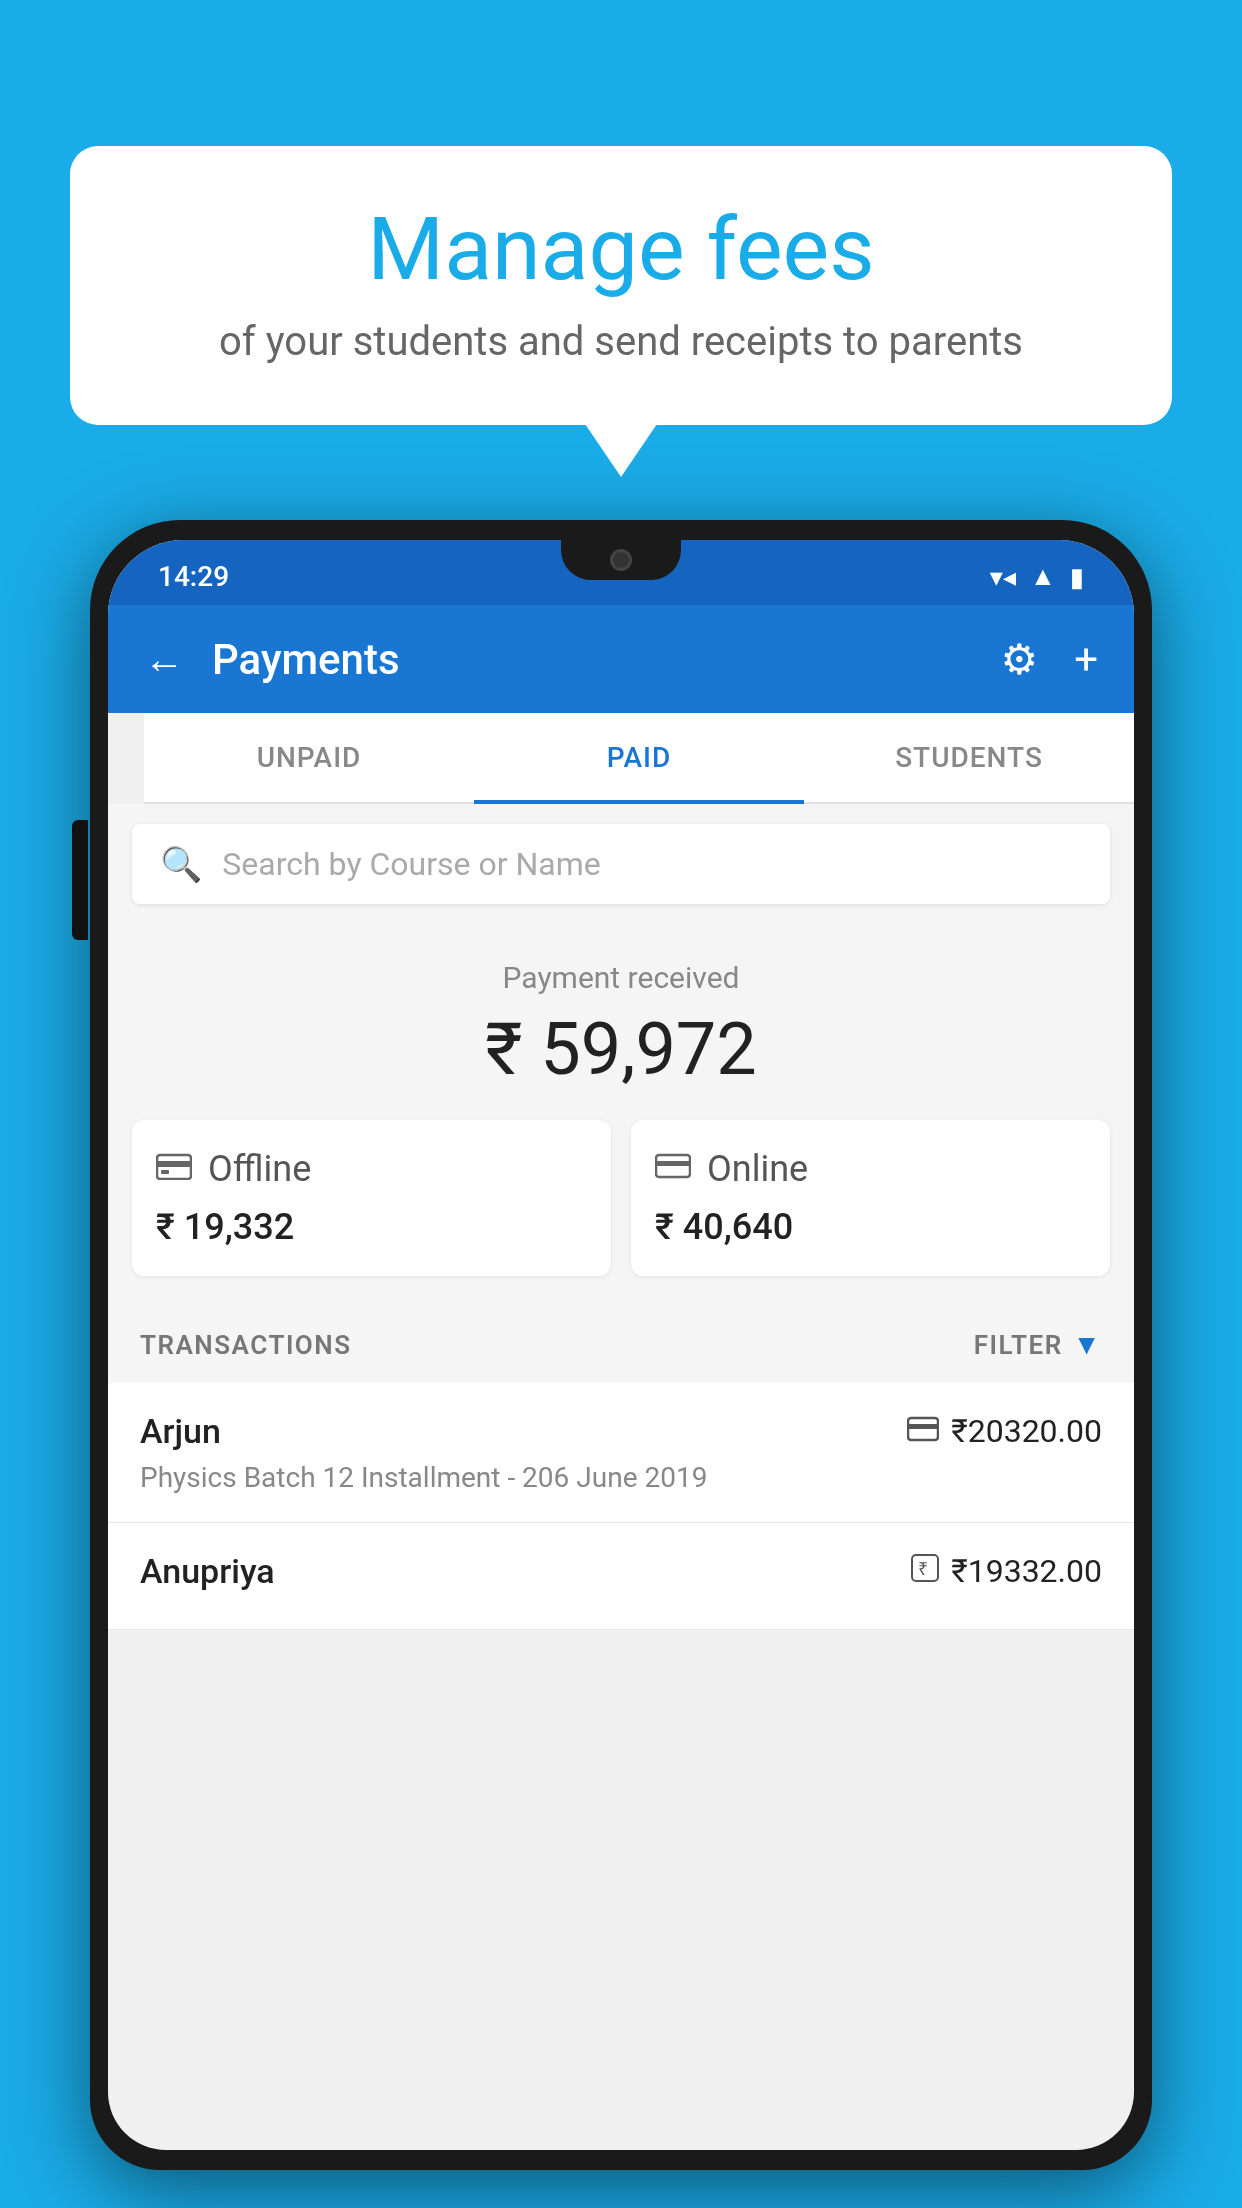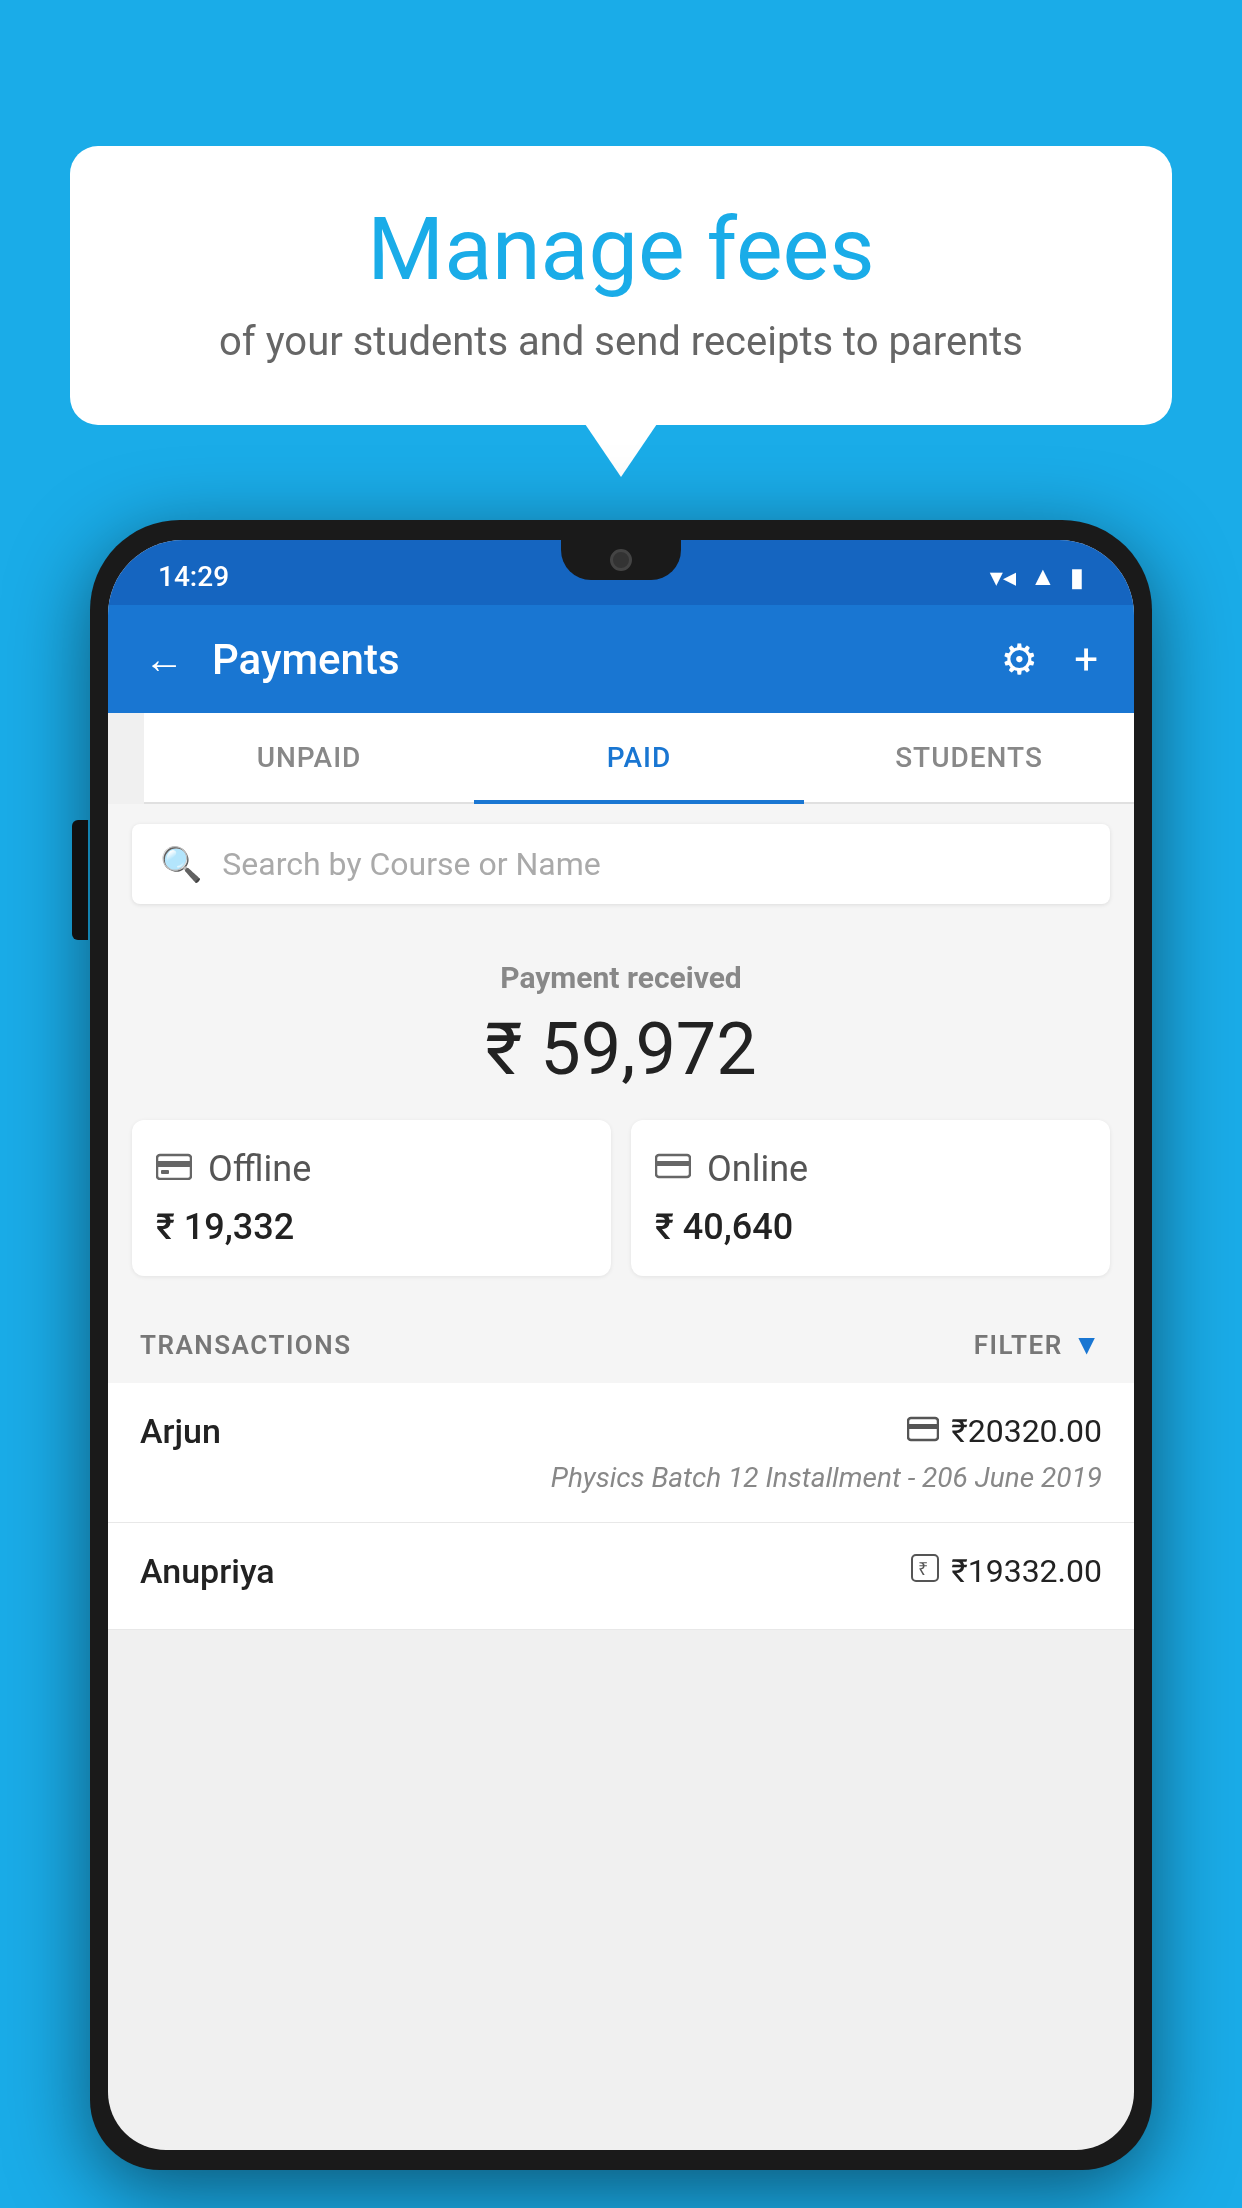--- a/index.html
+++ b/index.html
@@ -248,21 +248,20 @@
     .payment-summary {
       background: #f5f5f5;
       padding: 36px 24px 30px;
       text-align: center;
     }
 
     .payment-label {
       font-size: 30px;
       color: #888;
       margin-bottom: 12px;
-      font-weight: bold;
     }
 
     .payment-amount {
       font-size: 72px;
       font-weight: 400;
       color: #222;
       margin-bottom: 28px;
     }
 
     .payment-cards {
@@ -360,23 +359,22 @@
       gap: 12px;
     }
 
     .transaction-amount {
       font-size: 32px;
       color: #222;
     }
 
     .transaction-bottom {
       display: flex;
-      justify-content: flex-end;
-      align-items: center;
-      font-style: italic;
+      justify-content: flex-start;
+      align-items: center;
     }
 
     .transaction-course {
       font-size: 28px;
       color: #888;
     }
 
     .transaction-date {
       font-size: 28px;
       color: #888;

